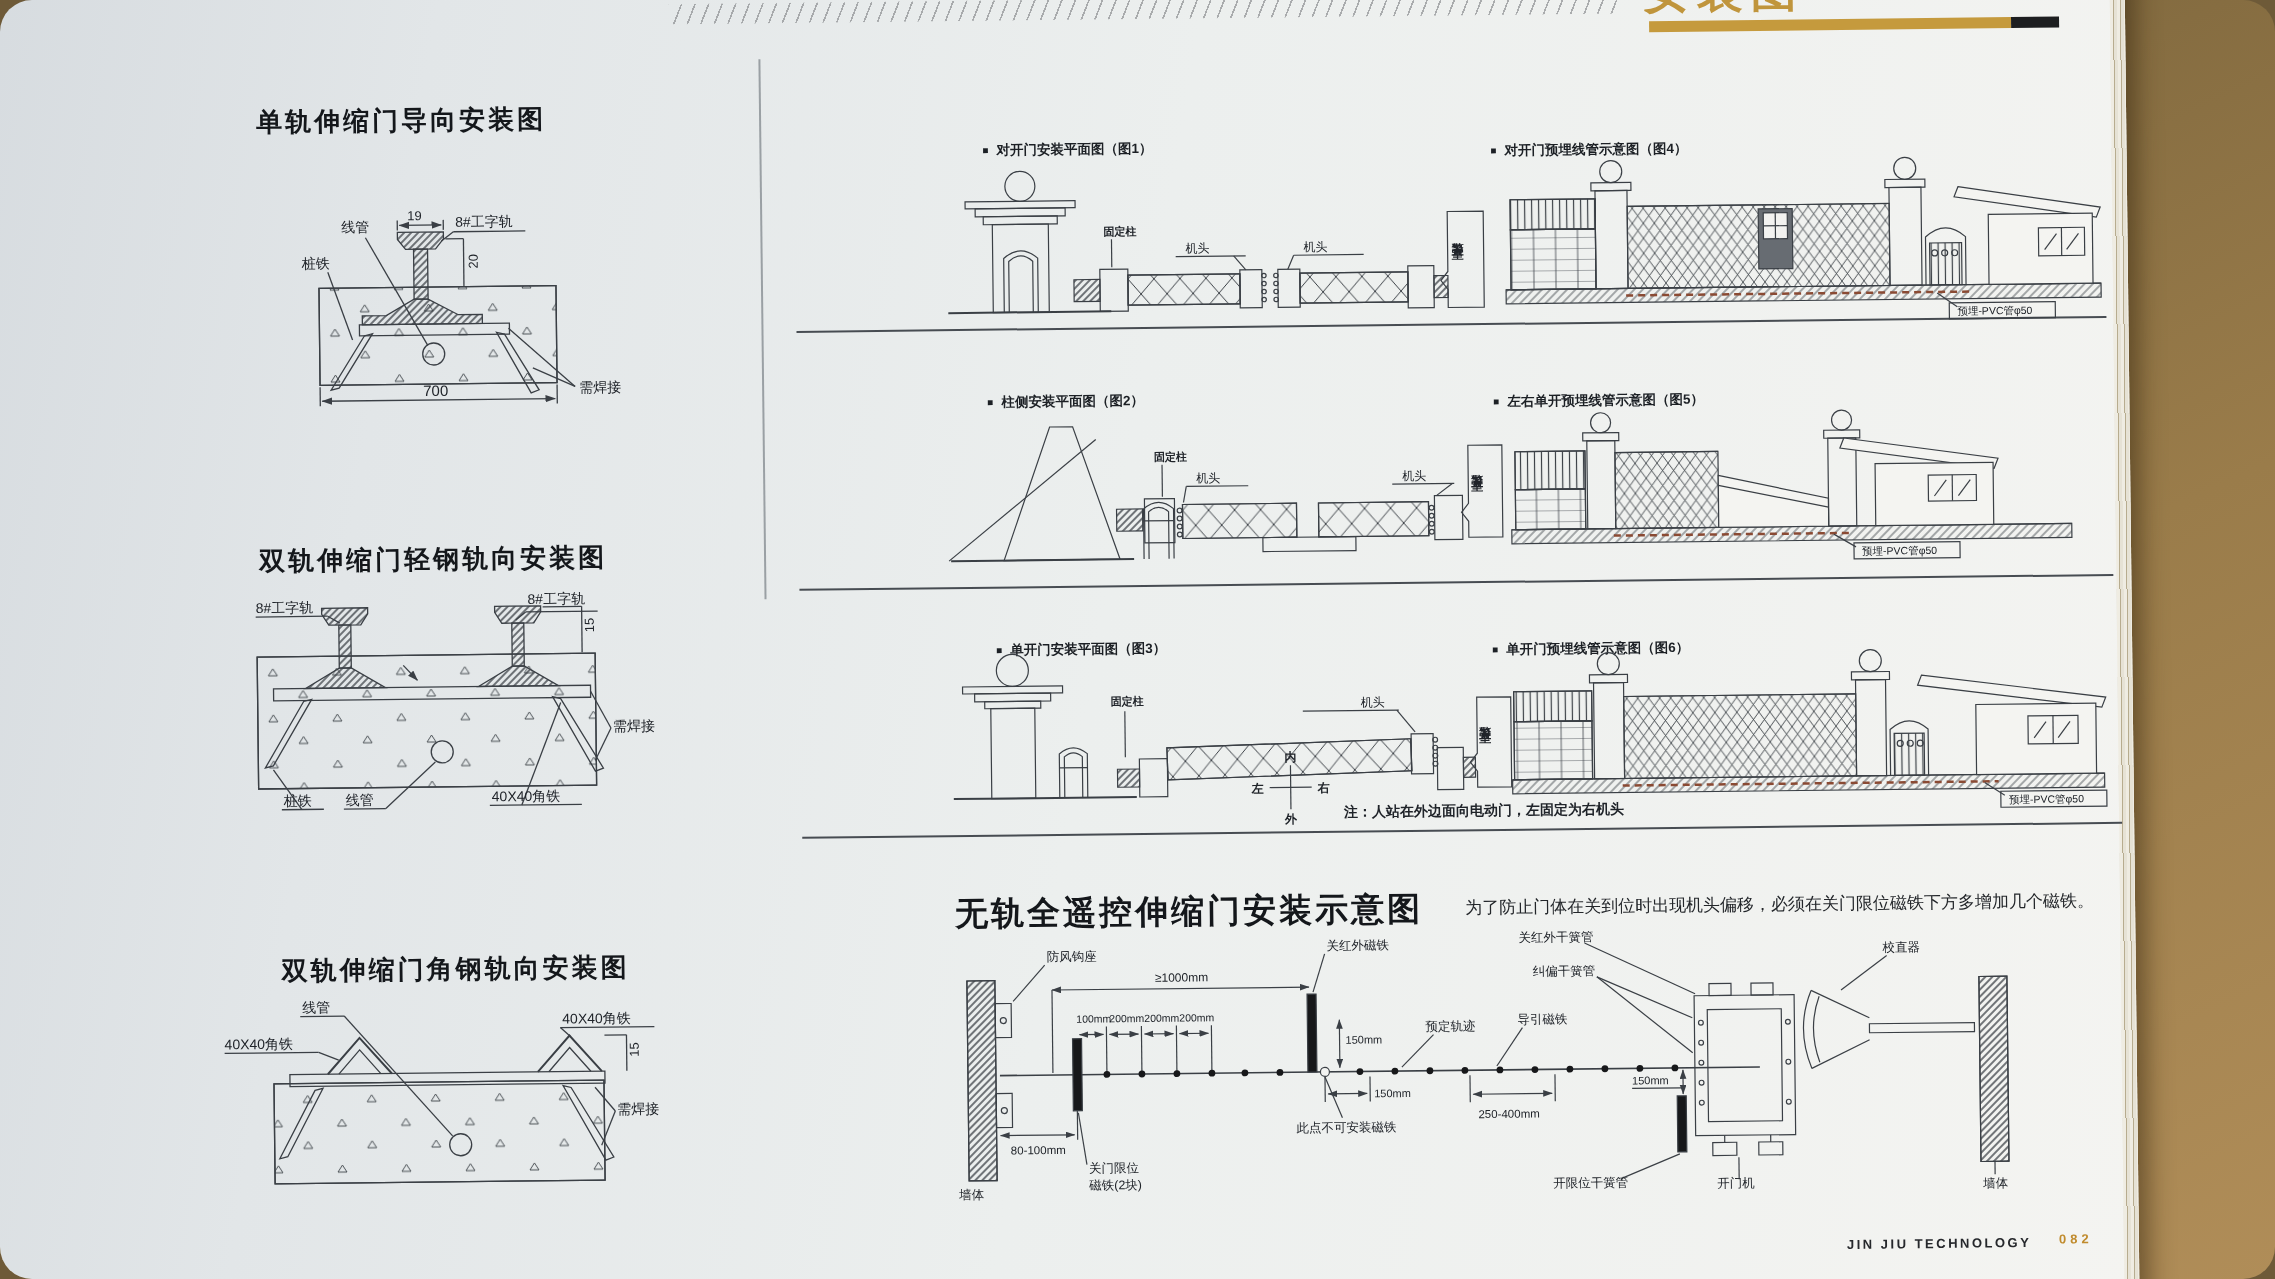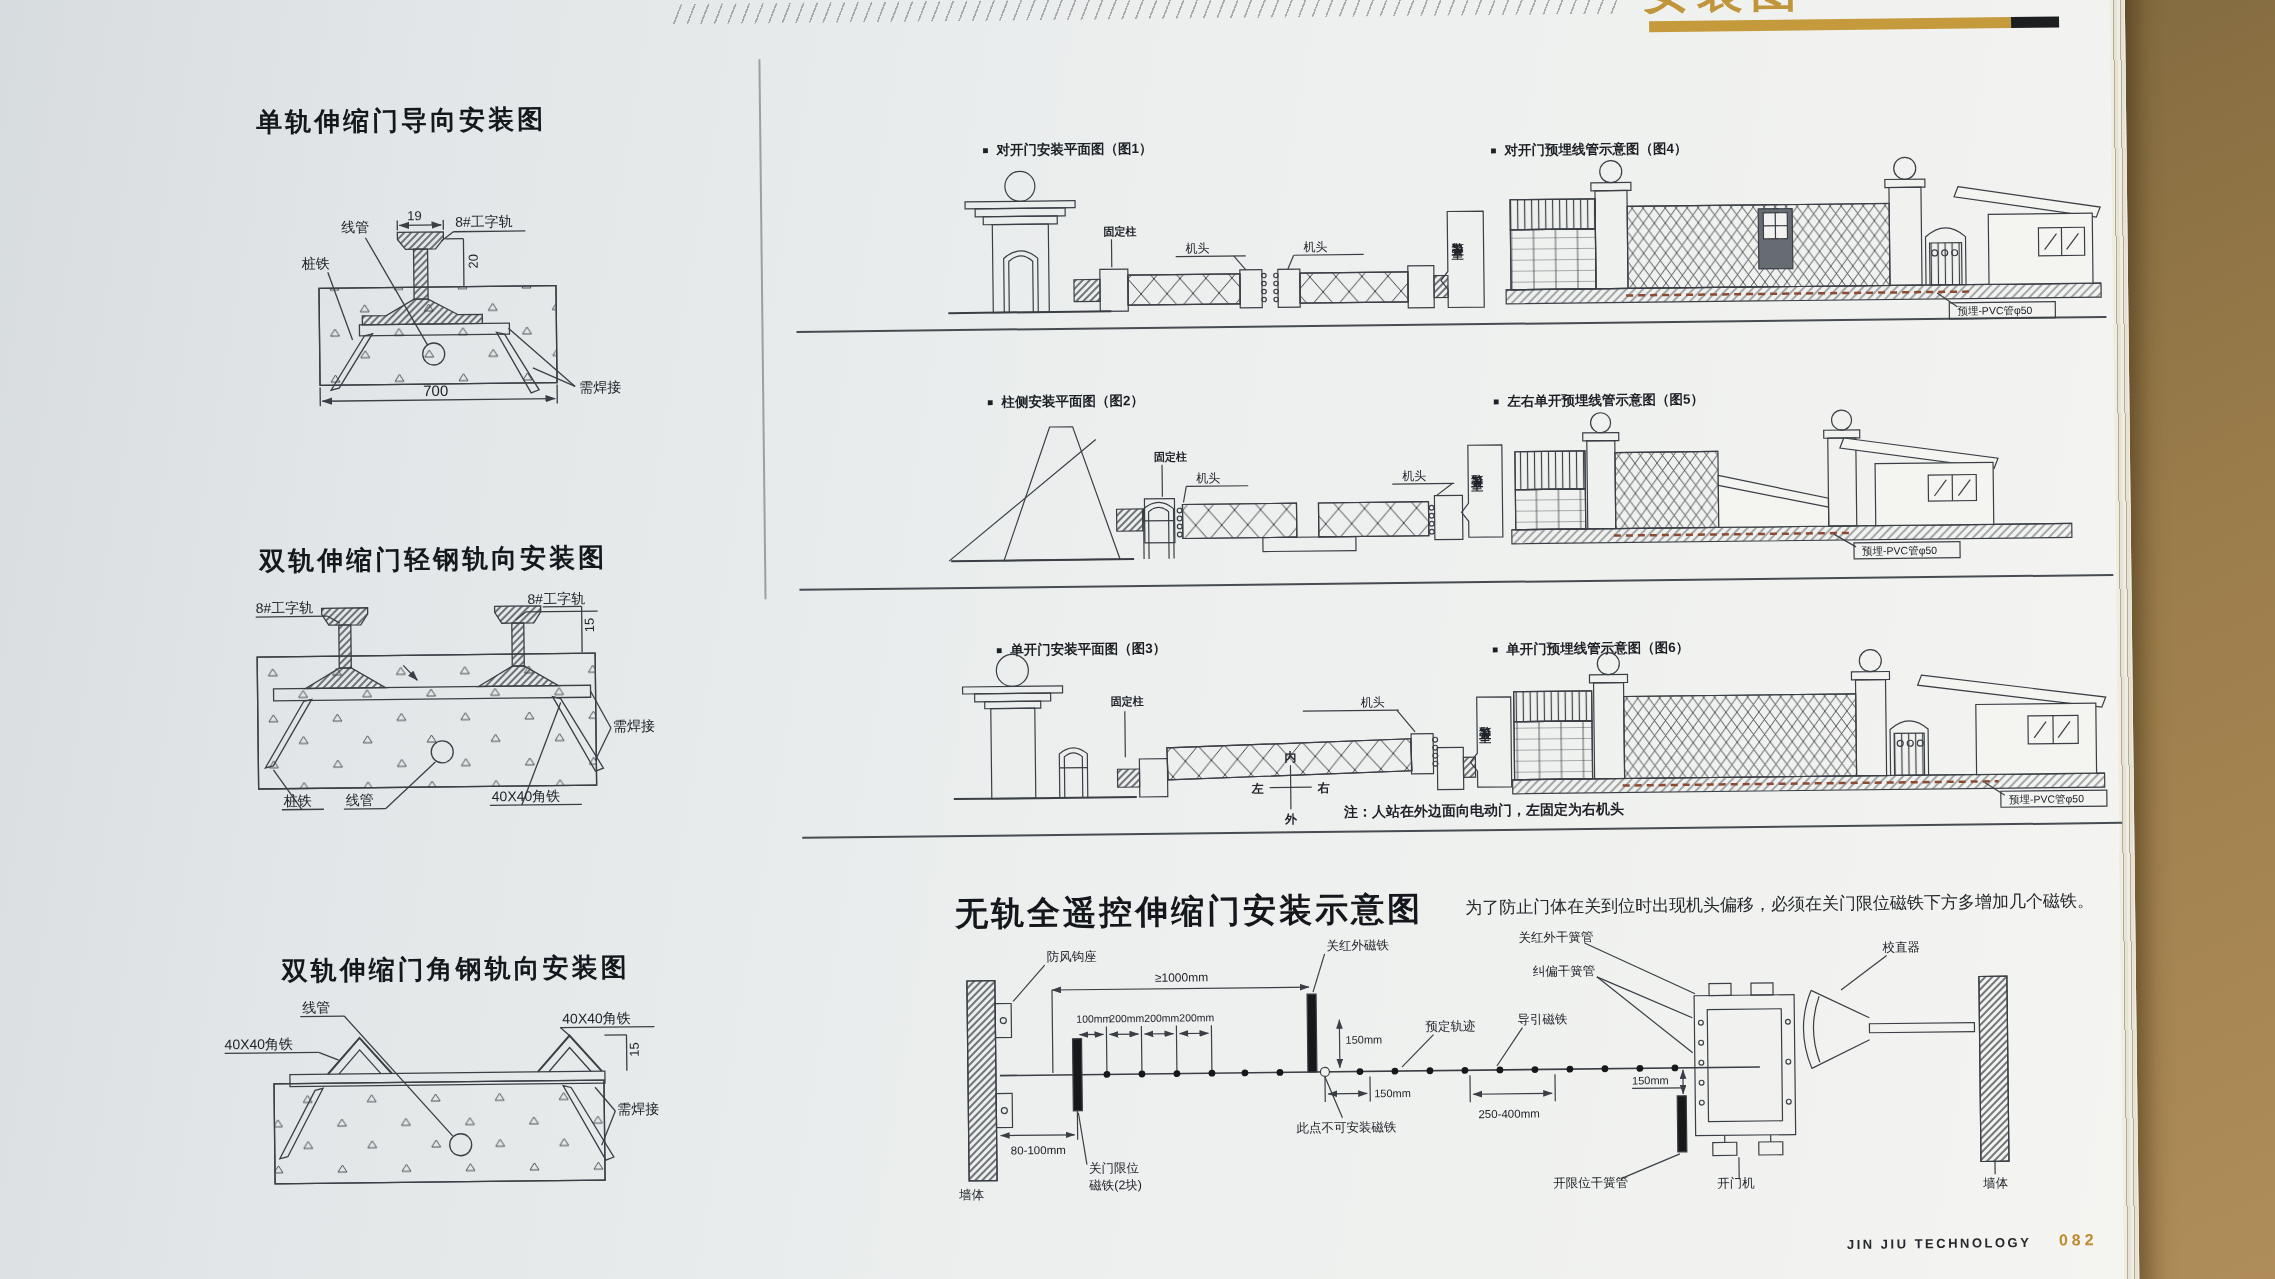--- a/index.html
+++ b/index.html
@@ -1,18 +1,18 @@
 <!DOCTYPE html>
 <html><head>
 <meta charset="utf-8">
 <style>
   html,body{margin:0;padding:0;background:#6e5a38;}
   .photo{position:relative;width:2275px;height:1279px;overflow:hidden;
     background:linear-gradient(155deg,#5f4e2d 0%,#76613a 28%,#9a7c4a 65%,#b08d58 100%);
-    font-family:"Liberation Sans","DejaVu Sans",sans-serif;}
+    font-family:"Liberation Sans","DejaVu Sans",sans-serif;border-radius:32px;}
   .page{position:absolute;left:-28px;top:-34px;width:2160px;height:1346px;
     background:linear-gradient(100deg,#d6dbdf 0%,#e2e6e8 20%,#ecefee 52%,#f4f4f1 100%);
     transform:rotate(-0.65deg);transform-origin:50% 50%;
     box-shadow:10px 6px 24px rgba(45,32,10,.5);}
   .edge-lines{position:absolute;right:0;top:0;width:15px;height:100%;
     background:repeating-linear-gradient(90deg,#efece2 0 3px,#b7ac8f 3px 4px,#e6e2d5 4px 7px);}
   .content{position:absolute;left:28px;top:34px;width:2275px;height:1279px;}
   .hatch-strip{position:absolute;left:676px;top:0;width:952px;height:20px;opacity:.65;
     background:repeating-linear-gradient(112deg,transparent 0 11px,#85878a 11px 12.6px);}
   .hd-cn{position:absolute;font-weight:bold;font-size:46px;letter-spacing:8px;color:#c0953c;}
@@ -22,21 +22,21 @@
   .vline{position:absolute;width:1.5px;background:#9aa0a4;}
   .sep{position:absolute;height:1.6px;background:#474c52;}
   .sec-title{position:absolute;font-weight:bold;color:#14171b;white-space:nowrap;}
   .t-left{font-size:26px;letter-spacing:3px;}
   .t-big{font-size:33px;letter-spacing:3px;}
   .fig-hdr{position:absolute;display:flex;align-items:center;gap:8px;font-size:13.5px;
     font-weight:bold;color:#1c2025;white-space:nowrap;}
   .bullet{font-size:10px;line-height:1;color:#1c2025;}
   .note-text{position:absolute;font-size:17px;color:#23262a;white-space:nowrap;}
   .footer-brand{position:absolute;font-weight:bold;font-size:13px;letter-spacing:2.5px;color:#26282c;}
-  .footer-page{position:absolute;font-weight:bold;font-size:16px;letter-spacing:4px;color:#c08b2d;}
+  .footer-page{position:absolute;font-weight:bold;font-size:13px;letter-spacing:4px;color:#c08b2d;}
   .dwg{position:absolute;overflow:visible;}
   .dwg text{font-family:"Liberation Sans","DejaVu Sans",sans-serif;}
   .vtext{writing-mode:vertical-rl;letter-spacing:2px;}
 </style>
 </head>
 <body>
 
 <div class="photo">
   <div class="page">
     <div class="edge-lines"></div>

